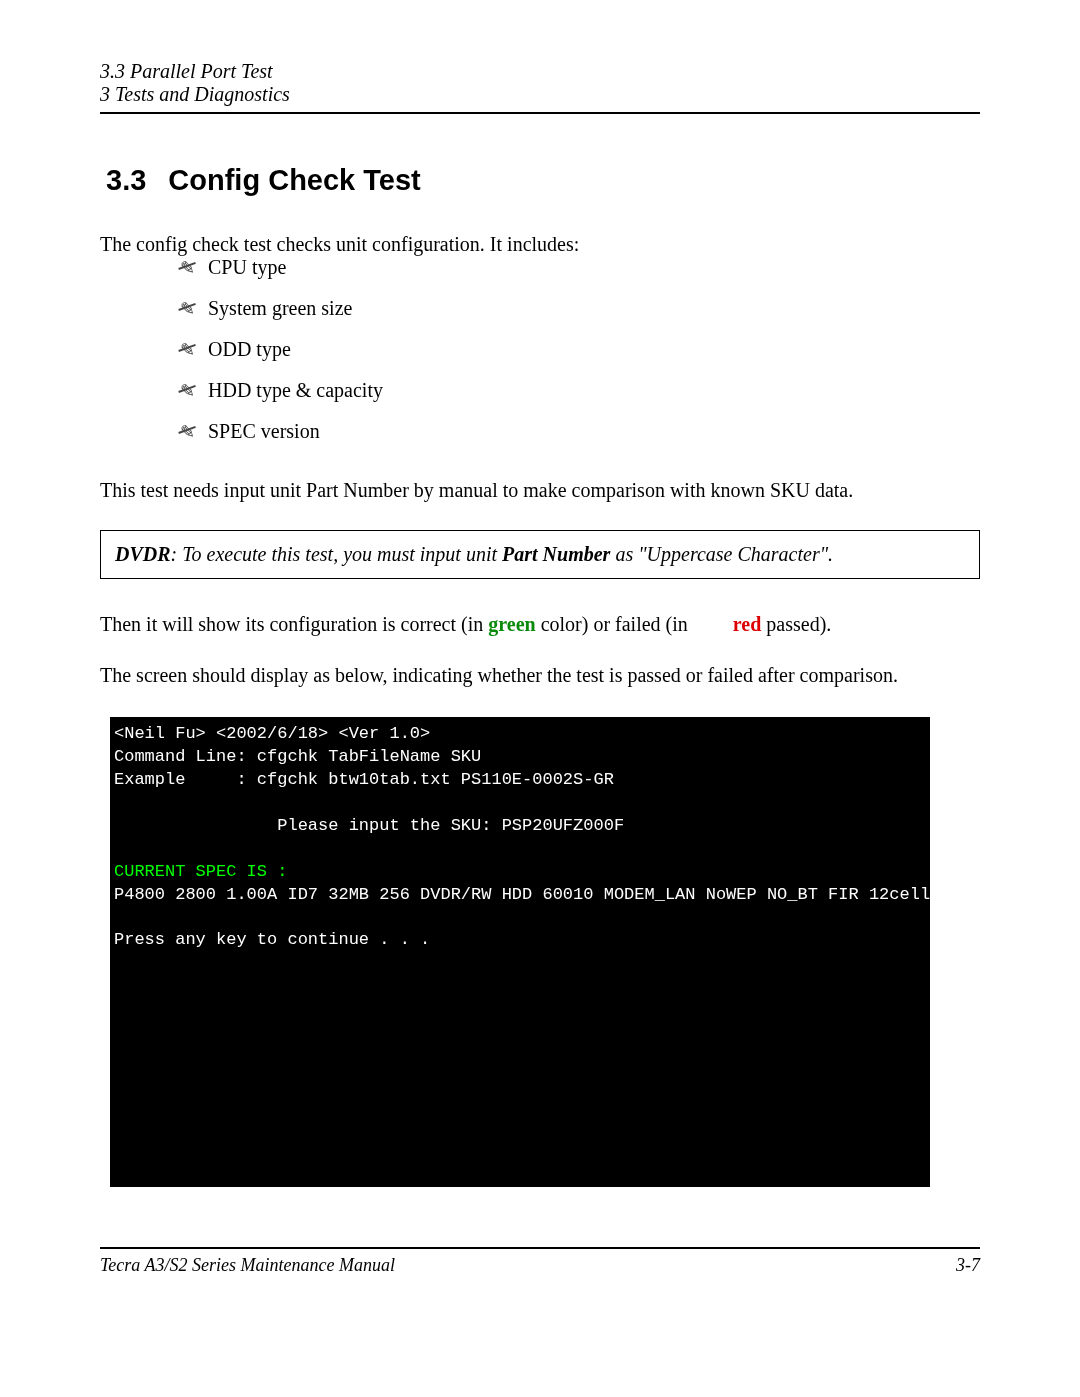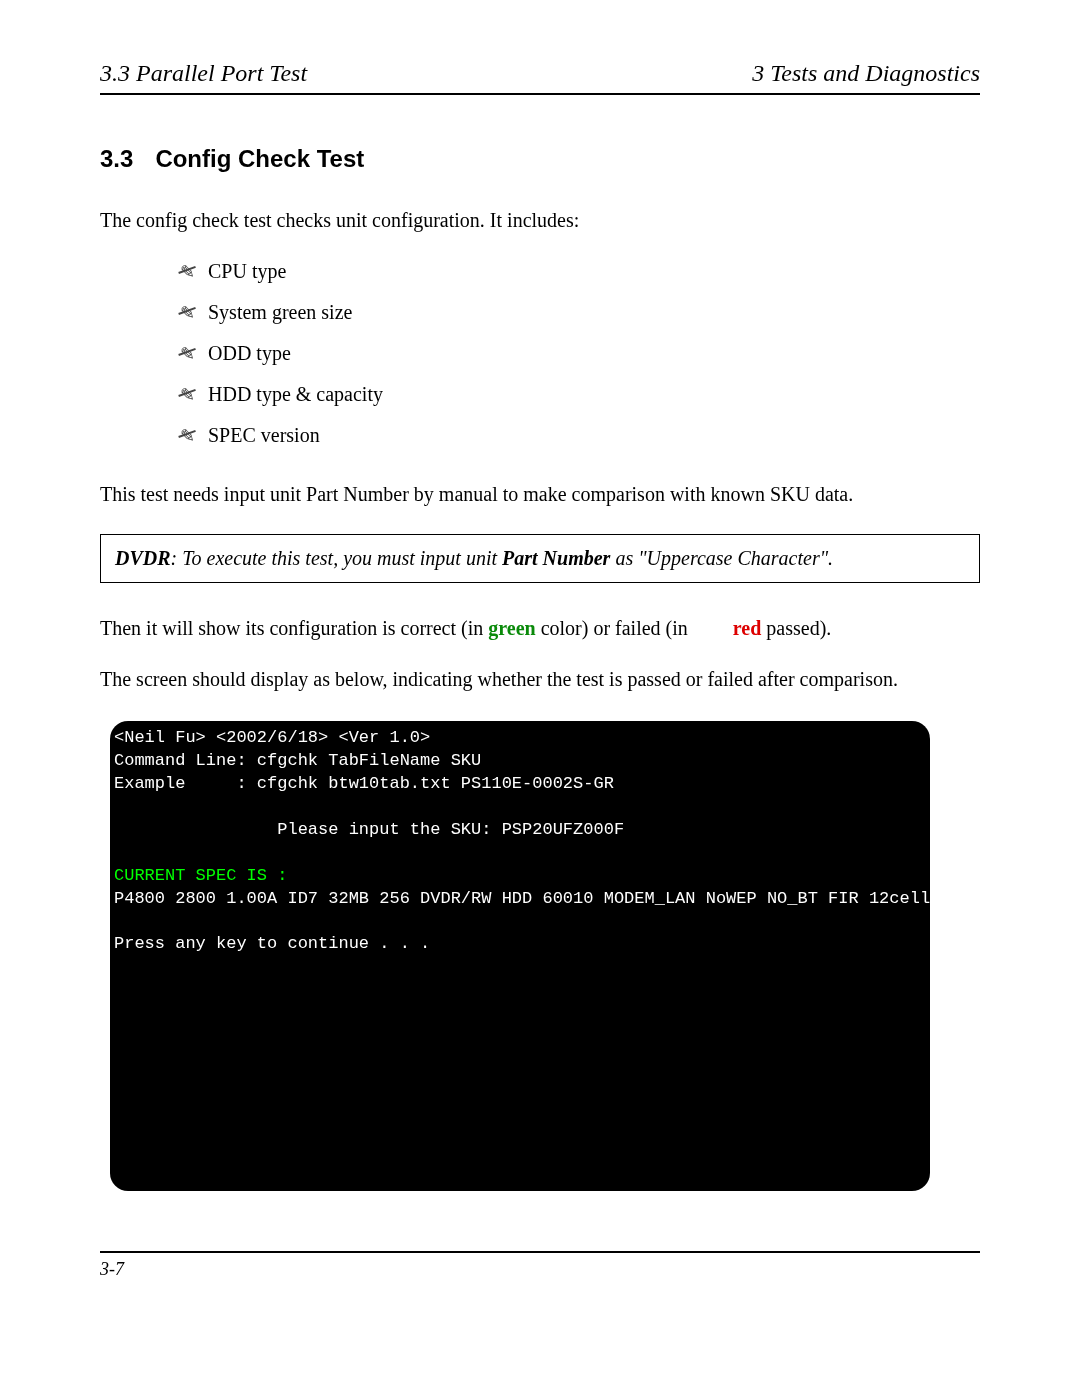--- a/index.html
+++ b/index.html
@@ -9,36 +9,38 @@
     color: #000;
     width: 1080px;
     margin: 0 auto;
     padding: 60px 100px 50px 100px;
     font-size: 20px;
   }
   .header-row {
     display: flex;
     justify-content: space-between;
     font-style: italic;
-    font-size: 24px;
+    font-size: 20px;
     margin-bottom: 6px;
+    flex-direction: column;
   }
   .header-rule {
     border: none;
     border-top: 2px solid #000;
     margin-bottom: 50px;
   }
   .section-heading {
     font-family: Arial, Helvetica, sans-serif;
     font-weight: bold;
-    font-size: 24px;
+    font-size: 29px;
     margin-bottom: 36px;
+    margin-left: 6px;
   }
   .section-num { margin-right: 22px; }
-  .intro { margin-bottom: 28px; }
+  .intro { }
   .check-list {
     list-style: none;
     padding-left: 80px;
     margin-bottom: 36px;
   }
   .check-list li {
     margin-bottom: 18px;
     display: flex;
     align-items: baseline;
   }
@@ -69,21 +71,20 @@
     color: #fff;
     font-family: "Courier New", Courier, monospace;
     font-size: 17px;
     line-height: 1.35;
     padding: 6px 4px 6px 4px;
     margin: 30px 0 60px 10px;
     width: 820px;
     height: 470px;
     white-space: pre;
     overflow: hidden;
-    border-radius: 18px;
   }
   .term-green { color: #0f0; }
   .footer-rule {
     border: none;
     border-top: 2px solid #000;
     margin-top: 40px;
     margin-bottom: 6px;
   }
   .footer-row {
     display: flex;
@@ -148,14 +149,15 @@
 <span></span>
 <span>                Please input the SKU: PSP20UFZ000F</span>
 <span></span>
 <span class="term-green">CURRENT SPEC IS :</span>
 <span>P4800 2800 1.00A ID7 32MB 256 DVDR/RW HDD 60010 MODEM_LAN NoWEP NO_BT FIR 12cell</span>
 <span></span>
 <span>Press any key to continue . . .</span></div>
 
 <hr class="footer-rule">
 <div class="footer-row">
+  <span>Tecra A3/S2 Series Maintenance Manual</span>
   <span>3-7</span>
 </div>
 
 </body></html>

